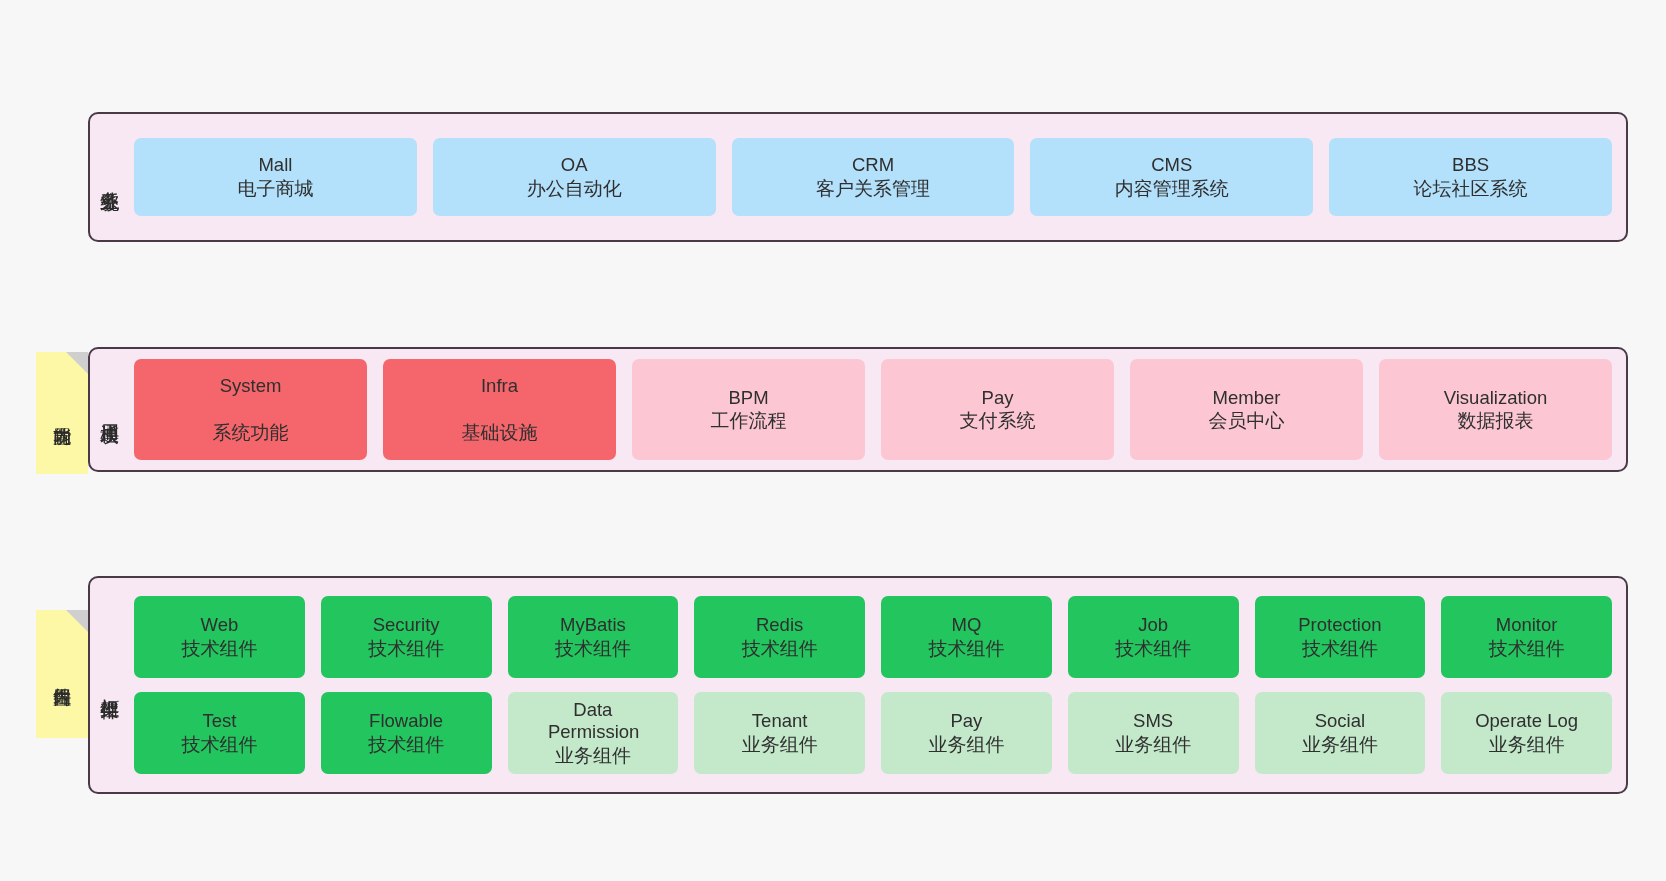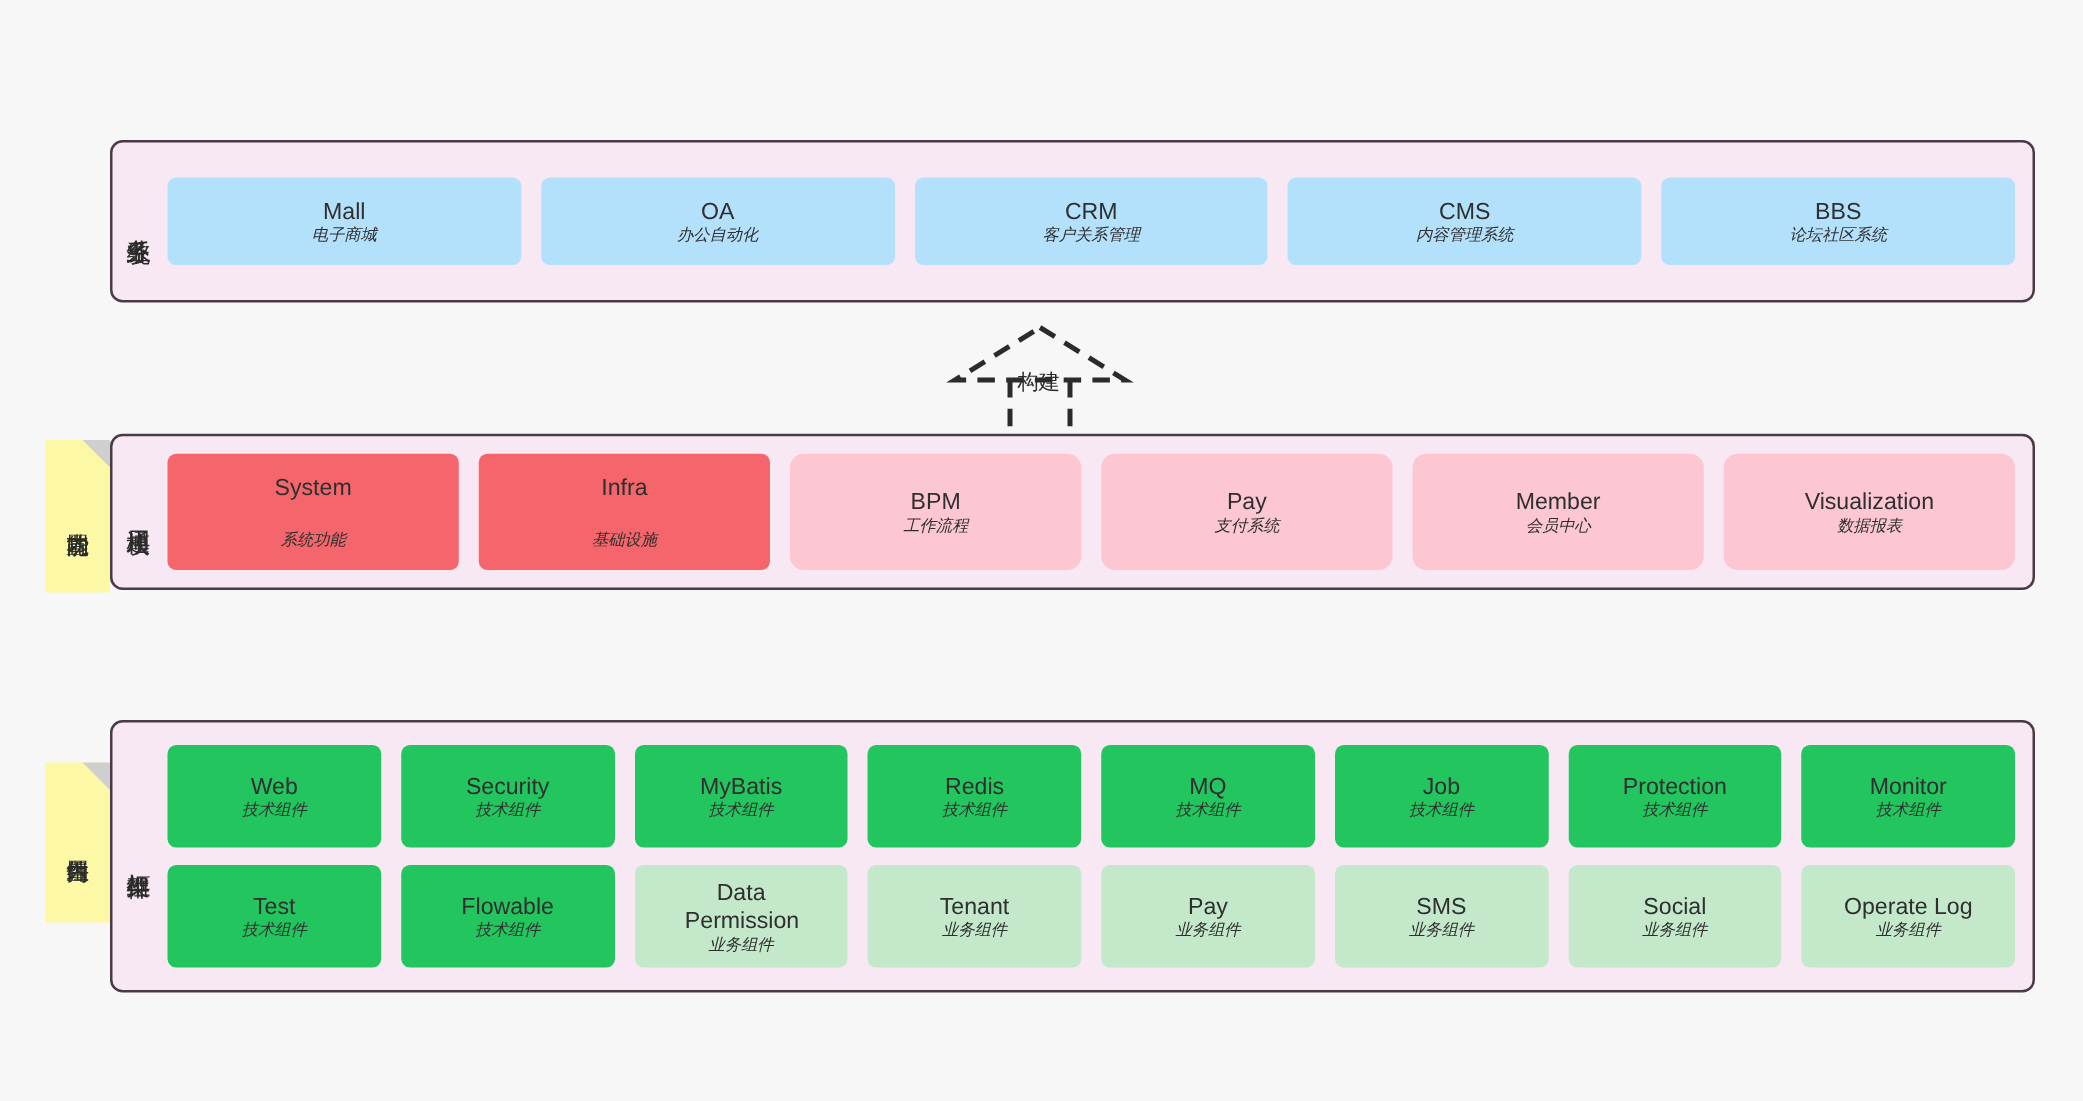--- a/index.html
+++ b/index.html
@@ -73,28 +73,27 @@
     text-align: center;
     box-sizing: border-box;
     padding: 16px 4px;
     line-height: 1.22;
   }
   .card .ctitle {
     font-size: 18.5px;
     color: #2f2f2f;
   }
   .card .csub {
-    font-size: 13px;
+    font-size: 19px;
     color: #2f2f2f;
-    font-style: italic;
   }
 
   .card.blue      { background: #b3e0fb; }
   .card.red       { background: #f4666b; gap: 23px; }
-  .card.pink      { background: #fcc7d3; border-radius: 11px; }
+  .card.pink      { background: #fcc7d3; }
   .card.green     { background: #22c55e; }
   .card.lightgreen{ background: #c3e8ca; }
 
   
   .sticky {
     position: absolute;
     background: #fcf8a6;
     width: 52px;
     box-sizing: border-box;
     display: flex;
@@ -158,29 +157,20 @@
           <span class="csub">内容管理系统</span>
         </div>
         <div class="card blue">
           <span class="ctitle">BBS</span>
           <span class="csub">论坛社区系统</span>
         </div>
       </div>
     </div>
   </div>
 
-  <div class="arrow" style="left:752px; top:258px; width:160px; height:92px;">
-    <svg width="160" height="92" viewBox="0 0 160 92">
-
-      <path d="M 80 4 L 148 46 L 12 46 Z" fill="none" stroke="#2b2b2b" stroke-width="4" stroke-dasharray="14,9" stroke-linejoin="miter"></path>
-
-      <path d="M 56 46 L 56 92 M 104 46 L 104 92" fill="none" stroke="#2b2b2b" stroke-width="4" stroke-dasharray="14,9"></path>
-    </svg>
-    <span class="arrow-label" style="left:62px; top:36px;">构建</span>
-  </div>
 
   <div class="sticky" style="left:36px; top:352px; height:122px;">
     <span>内置功能</span>
     <span class="fold"></span>
   </div>
   <div class="layer" style="left:88px; top:347px; width:1540px; height:125px;">
     <div class="layer-title">通用模块</div>
     <div class="layer-body">
       <div class="row">
         <div class="card red">

